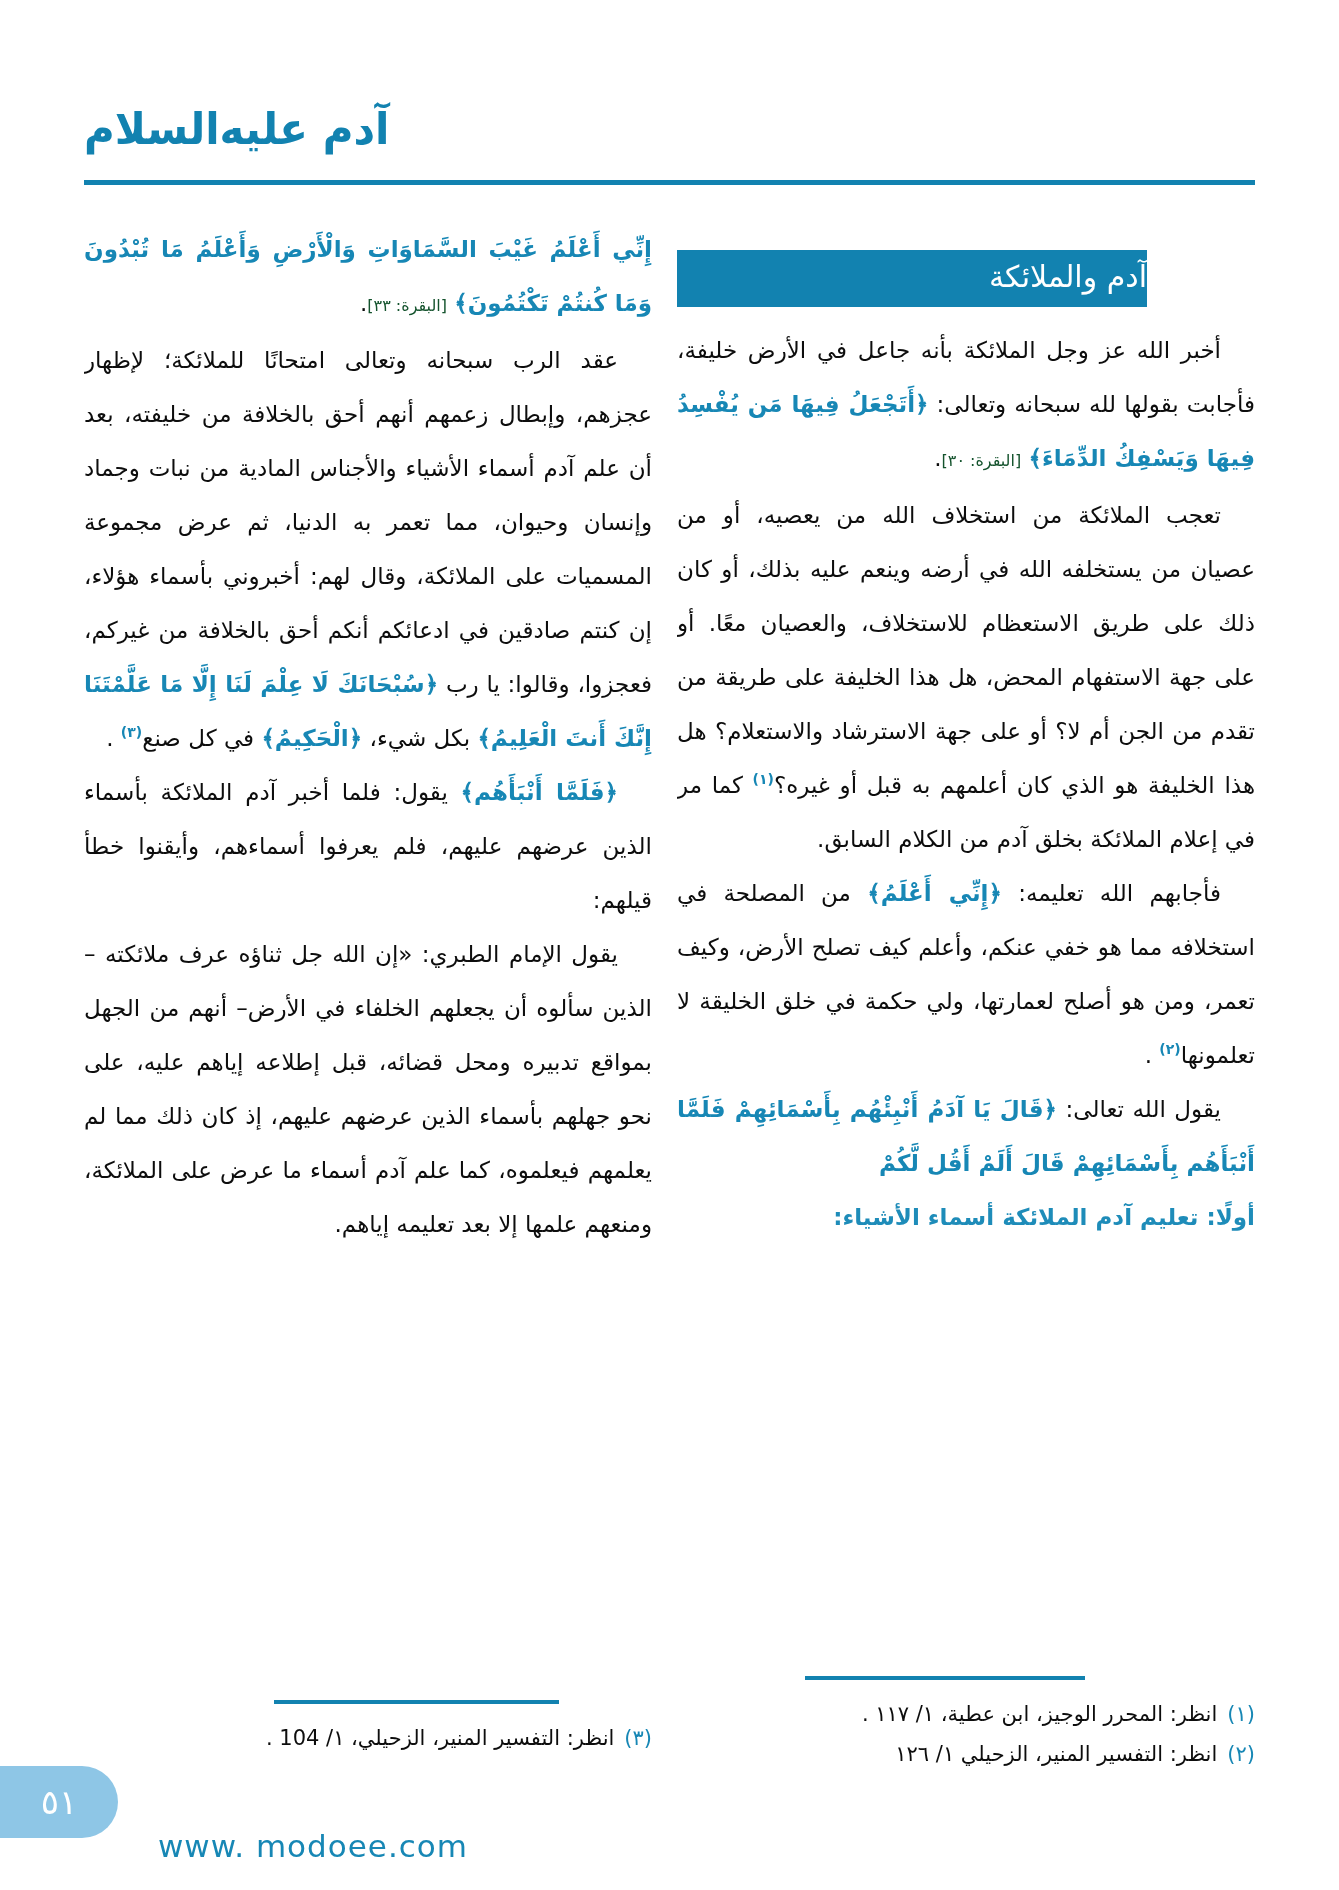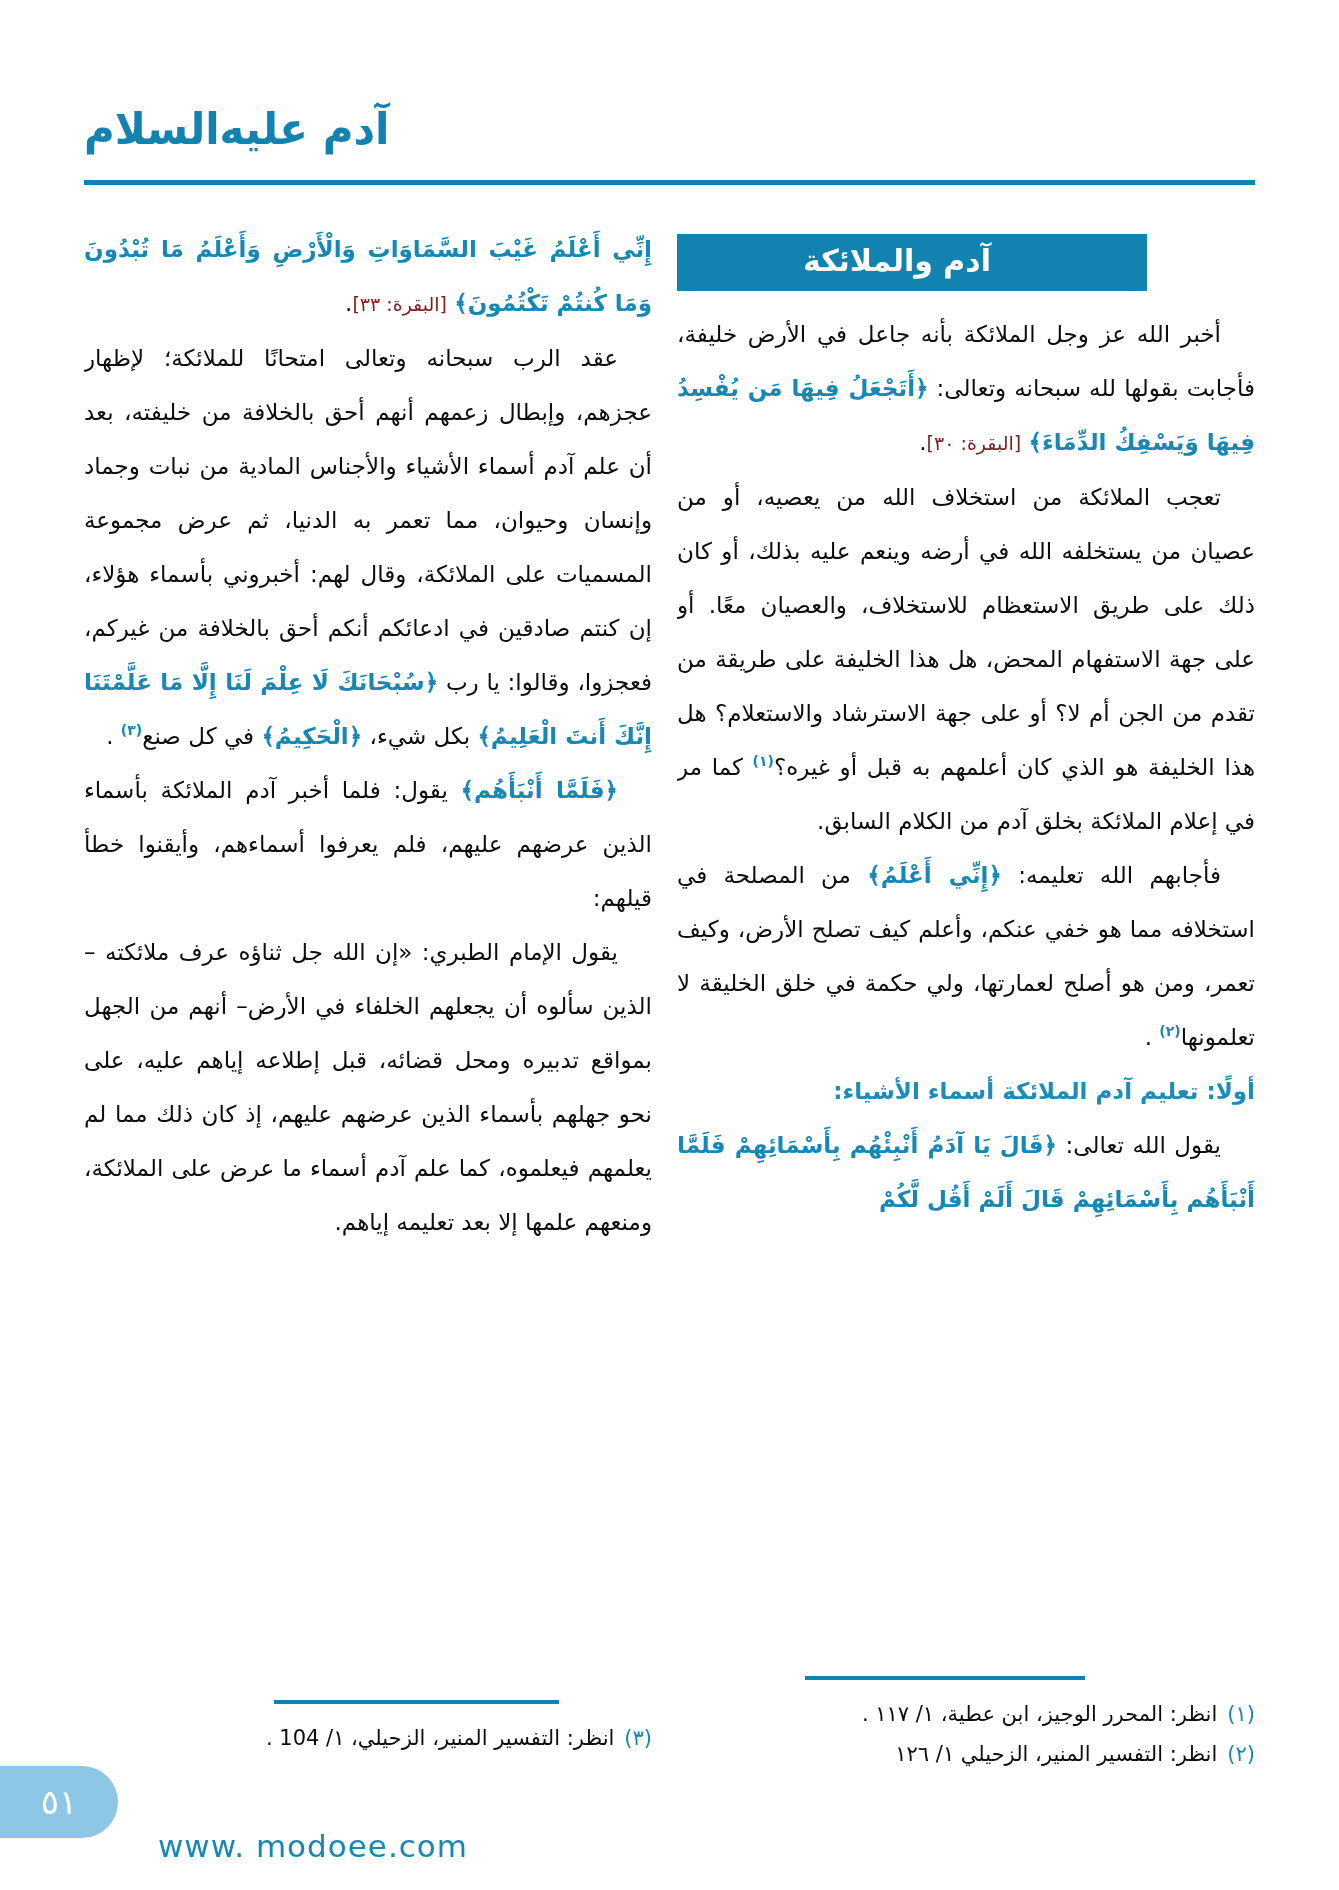--- a/index.html
+++ b/index.html
@@ -22,31 +22,31 @@
 
   
   .col{
     position:absolute;top:206px;direction:rtl;text-align:justify;
     overflow:hidden;
   }
   .col-right{right:84px;width:578px;height:1568px;}
   .col-left{left:84px;width:568px;height:1552px;}
 
   .title-box{
-    background:var(--brand,#1282B0);color:#ffffff;text-align:center;
-    width:500px;margin:28px 108px 16px -30px;padding:9px 0 13px;
-    font-size:30px;font-weight:bold;
+    background:var(--brand,#1282B0);color:#ffffff;
+    width:500px;margin:44px 108px 16px -30px;padding:9px 0 13px;
+    font-size:30px;font-weight:normal;
   }
 
   p.body{margin:0;font-size:23px;line-height:54px;}
   p.indent{text-indent:34px;}
   p.noindent{text-indent:0;}
 
   .quran{color:var(--quran,#1787B5);font-weight:bold;}
-  .qref{color:#7f1d1d;font-size:19px;}
+  .qref{color:#14532d;font-size:16px;}
   .fnref{color:var(--quran,#1787B5);font-size:14px;vertical-align:super;line-height:0;font-weight:bold;}
 
   .heading{
     color:#1E8CB9;font-weight:bold;font-size:27px;line-height:60px;
     margin:12px 0 8px;text-indent:0;
   }
 
   
   .fn-block{position:absolute;bottom:0;right:0;left:0;background:#ffffff;padding-top:4px;}
   .fn-rule{height:4px;border:none;background:var(--brand,#1282B0);}
@@ -81,23 +81,23 @@
     <div class="title-box">
       <span>آدم والملائكة</span>
     </div>
 
     <p class="body indent"><span>أخبر الله عز وجل الملائكة بأنه جاعل في الأرض خليفة، فأجابت بقولها لله سبحانه وتعالى: </span><span class="quran">﴿أَتَجْعَلُ فِيهَا مَن يُفْسِدُ فِيهَا وَيَسْفِكُ الدِّمَاءَ﴾</span> <span class="qref">[البقرة: ٣٠]</span><span>.</span></p>
 
     <p class="body indent"><span>تعجب الملائكة من استخلاف الله من يعصيه، أو من عصيان من يستخلفه الله في أرضه وينعم عليه بذلك، أو كان ذلك على طريق الاستعظام للاستخلاف، والعصيان معًا. أو على جهة الاستفهام المحض، هل هذا الخليفة على طريقة من تقدم من الجن أم لا؟ أو على جهة الاسترشاد والاستعلام؟ هل هذا الخليفة هو الذي كان أعلمهم به قبل أو غيره؟</span><span class="fnref">(١)</span><span> كما مر في إعلام الملائكة بخلق آدم من الكلام السابق.</span></p>
 
     <p class="body indent"><span>فأجابهم الله تعليمه: </span><span class="quran">﴿إِنِّي أَعْلَمُ﴾</span><span> من المصلحة في استخلافه مما هو خفي عنكم، وأعلم كيف تصلح الأرض، وكيف تعمر، ومن هو أصلح لعمارتها، ولي حكمة في خلق الخليقة لا تعلمونها</span><span class="fnref">(٢)</span><span> .</span></p>
 
+    <p class="body indent"><span>يقول الله تعالى: </span><span class="quran">﴿قَالَ يَا آدَمُ أَنْبِئْهُم بِأَسْمَائِهِمْ فَلَمَّا أَنْبَأَهُم بِأَسْمَائِهِمْ قَالَ أَلَمْ أَقُل لَّكُمْ</span></p>
+
     <p class="body heading">أولًا: تعليم آدم الملائكة أسماء الأشياء:</p>
-
-    <p class="body indent"><span>يقول الله تعالى: </span><span class="quran">﴿قَالَ يَا آدَمُ أَنْبِئْهُم بِأَسْمَائِهِمْ فَلَمَّا أَنْبَأَهُم بِأَسْمَائِهِمْ قَالَ أَلَمْ أَقُل لَّكُمْ</span></p>
 
     <div class="fn-block">
       <div class="fn-rule"></div>
       <div class="footnote">
         <span class="fn-num">(١)</span>
         <span class="fn-text">انظر: المحرر الوجيز، ابن عطية، ١/ ١١٧ .</span>
       </div>
       <div class="footnote">
         <span class="fn-num">(٢)</span>
         <span class="fn-text">انظر: التفسير المنير، الزحيلي ١/ ١٢٦</span>

